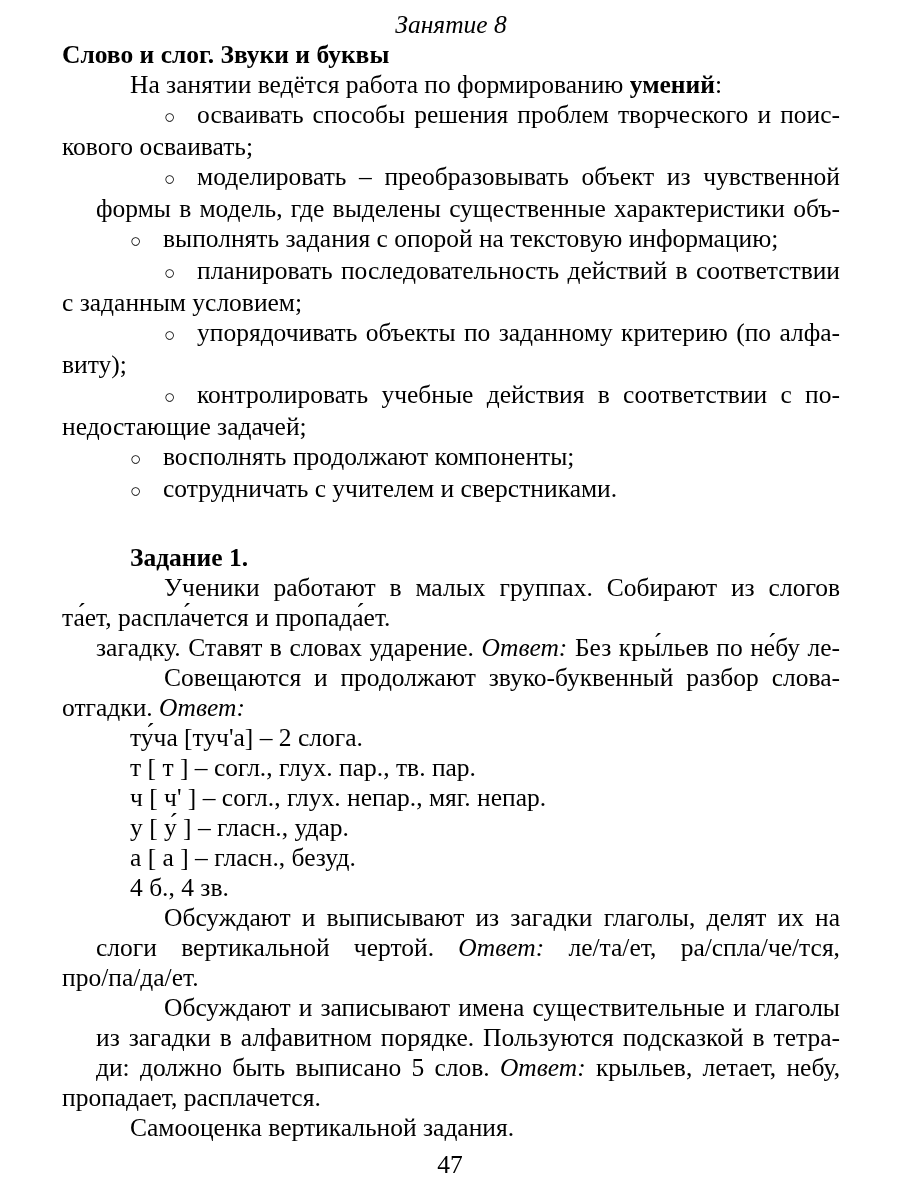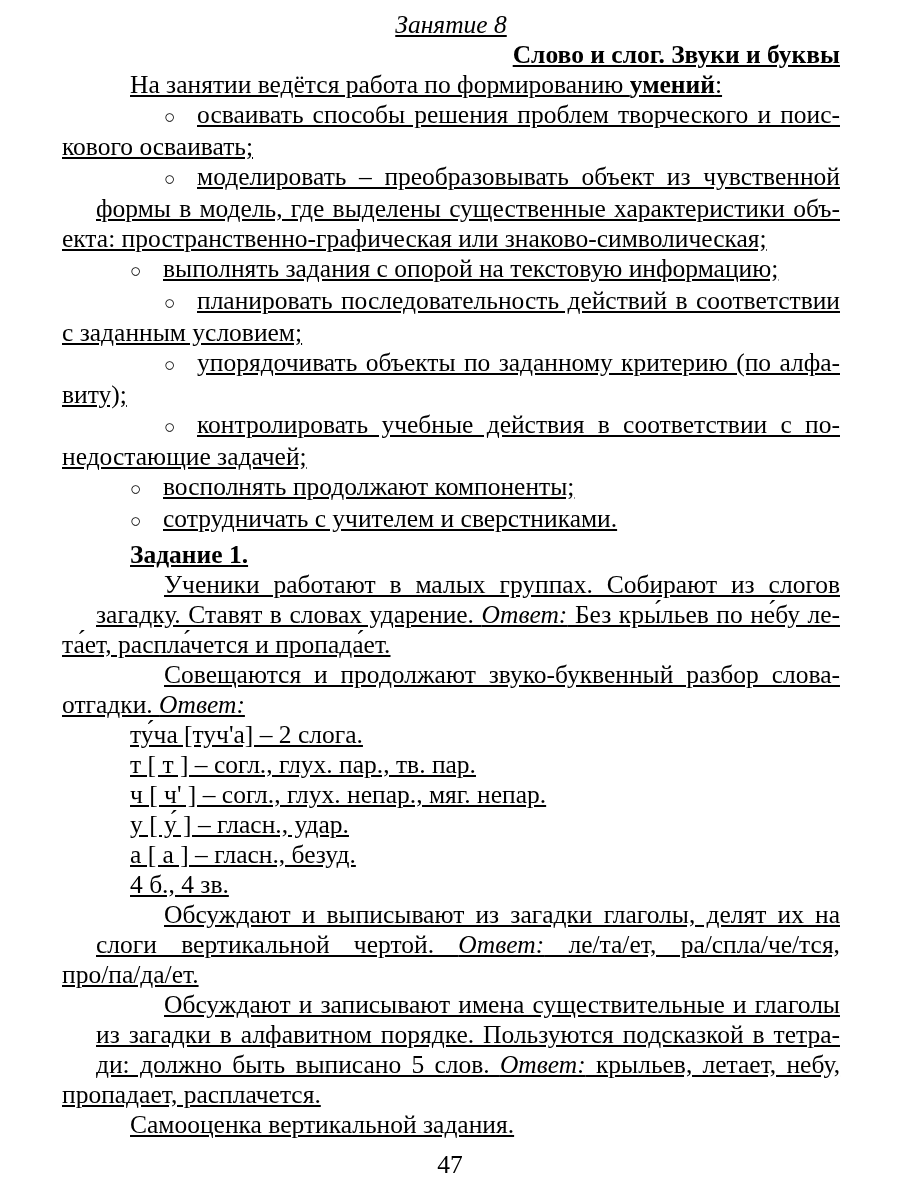--- a/index.html
+++ b/index.html
@@ -11,26 +11,26 @@
     background: #ffffff;
     box-sizing: border-box;
     padding: 10px 60px 0 62px;
     font-family: "Liberation Serif", "DejaVu Serif", serif;
     font-size: 25.5px;
     line-height: 30px;
     color: #000000;
     overflow: hidden;
   }
   .para { margin: 0; }
-  .line { text-align: justify; text-decoration: underline; }
+  .line { text-align: justify; }
   .line.j { text-align-last: justify; margin-left: 34px; }
   .line.first { text-indent: 68px; }
   .para.center-italic .line { text-align: center; text-indent: 0; font-style: italic; }
-  .para.center-bold  .line { text-align: right; text-indent: 0; font-weight: bold; }
-  .para.task { margin-top: 4px; }
+  .para.center-bold  .line { text-align: left; text-indent: 0; font-weight: bold; }
+  .para.task { margin-top: 37px; }
   .para.task .line { font-weight: bold; }
   .b { font-weight: bold; }
   .i { font-style: italic; }
   .marker { display: inline-block; width: 33px; font-size: 19px; text-indent: 0; }
   .page-number {
     position: absolute;
     left: 0; right: 0;
     top: 1150px;
     text-align: center;
   }
@@ -49,21 +49,20 @@
       <div class="para body">
         <div class="line first"><span>На занятии ведётся работа по формированию </span><span class="b">умений</span><span>:</span></div>
       </div>
       <div class="para bullet">
         <div class="line first j"><span class="marker">○</span><span>осваивать способы решения проблем творческого и поис-</span></div>
         <div class="line"><span>кового осваивать;</span></div>
       </div>
       <div class="para bullet">
         <div class="line first j"><span class="marker">○</span><span>моделировать – преобразовывать объект из чувственной</span></div>
         <div class="line j"><span>формы в модель, где выделены существенные характеристики объ-</span></div>
-        <div class="line"><span>екта: пространственно-графическая или знаково-символическая;</span></div>
       </div>
       <div class="para bullet">
         <div class="line first"><span class="marker">○</span><span>выполнять задания с опорой на текстовую информацию;</span></div>
       </div>
       <div class="para bullet">
         <div class="line first j"><span class="marker">○</span><span>планировать последовательность действий в соответствии</span></div>
         <div class="line"><span>с заданным условием;</span></div>
       </div>
       <div class="para bullet">
         <div class="line first j"><span class="marker">○</span><span>упорядочивать объекты по заданному критерию (по алфа-</span></div>
@@ -77,22 +76,22 @@
         <div class="line first"><span class="marker">○</span><span>восполнять продолжают компоненты;</span></div>
       </div>
       <div class="para bullet">
         <div class="line first"><span class="marker">○</span><span>сотрудничать с учителем и сверстниками.</span></div>
       </div>
       <div class="para task">
         <div class="line first"><span class="b">Задание 1.</span></div>
       </div>
       <div class="para body">
         <div class="line first j"><span>Ученики работают в малых группах. Собирают из слогов</span></div>
+        <div class="line"><span>та́ет, распла́чется и пропада́ет.</span></div>
         <div class="line j"><span>загадку. Ставят в словах ударение. </span><span class="i">Ответ:</span><span> Без кры́льев по не́бу ле-</span></div>
-        <div class="line"><span>та́ет, распла́чется и пропада́ет.</span></div>
       </div>
       <div class="para body">
         <div class="line first j"><span>Совещаются и продолжают звуко-буквенный разбор слова-</span></div>
         <div class="line"><span>отгадки. </span><span class="i">Ответ:</span></div>
       </div>
       <div class="para body">
         <div class="line first"><span>ту́ча [туч'а] – 2 слога.</span></div>
       </div>
       <div class="para body">
         <div class="line first"><span>т [ т ] – согл., глух. пар., тв. пар.</span></div>

